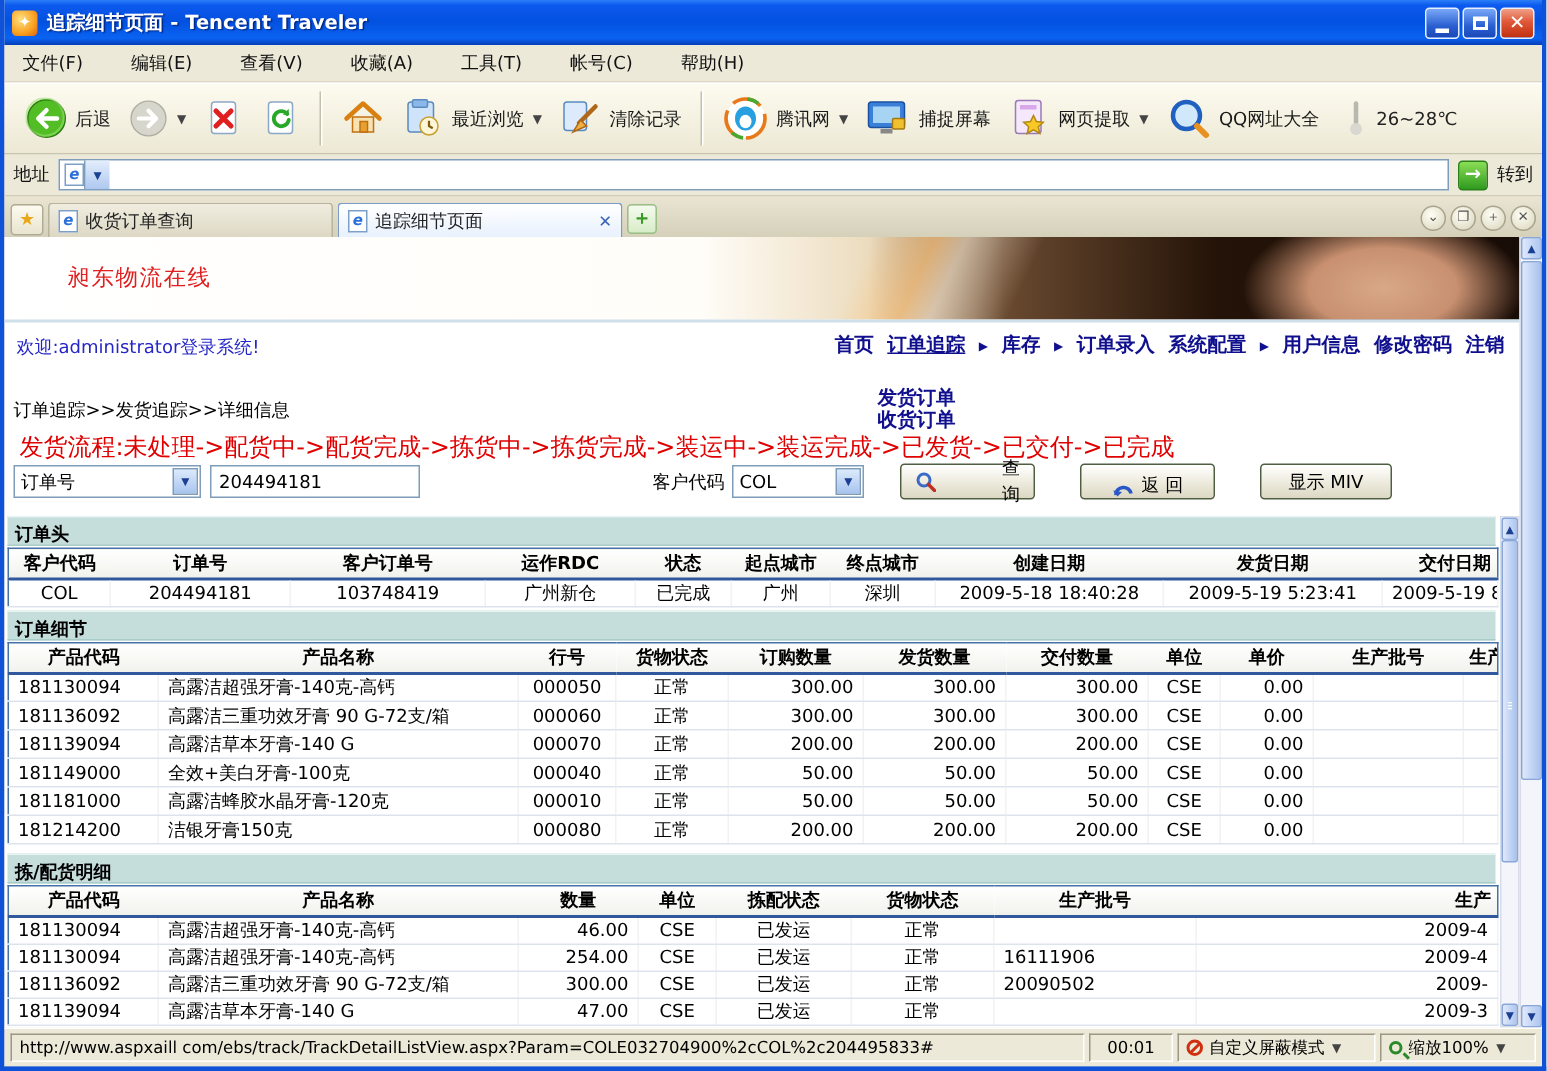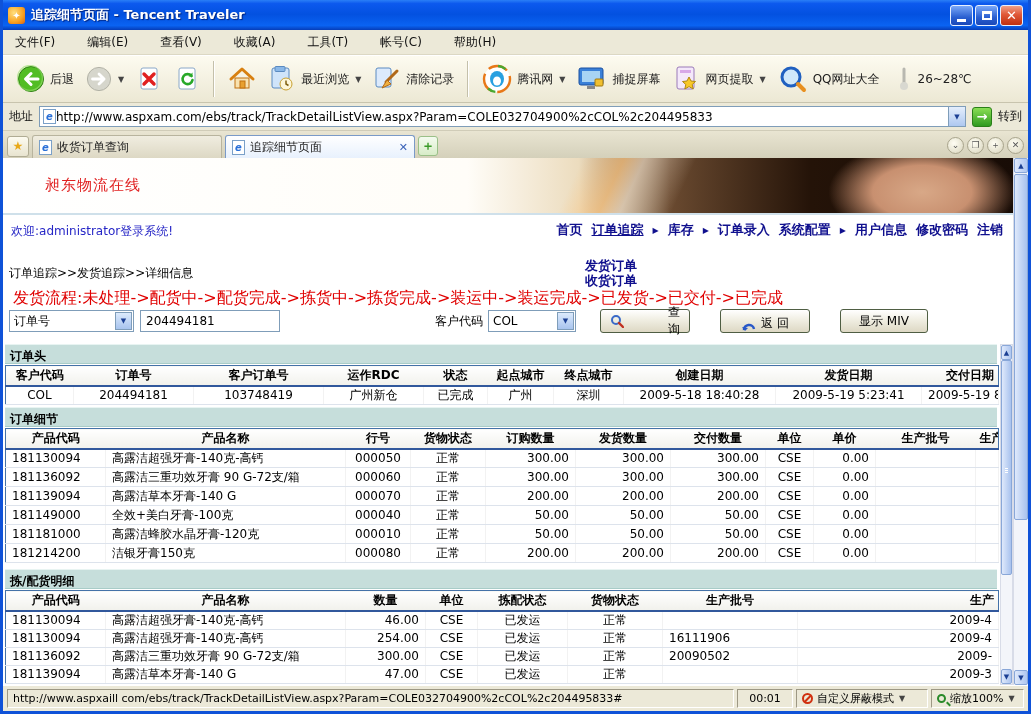--- a/index.html
+++ b/index.html
@@ -141,21 +141,21 @@
   .sb-thumb { position:absolute; left:0; width:100%; background:linear-gradient(90deg,#dfe9fb,#a8c2ee); border:1px solid #89a7d8; border-radius:2px; }
   .grip { position:absolute; left:3px; right:3px; top:50%; }
   .grip i { display:block; height:1px; background:#86a6dc; margin-bottom:1px; border-bottom:1px solid #fff; }
 
   
   .statusbar { height:26px; background:#ece9d8; border-top:1px solid #fff; display:flex; align-items:center; padding:2px 4px; gap:3px; }
   .panel { height:19px; border:1px solid; border-color:#9d9884 #fff #fff #9d9884; display:flex; align-items:center; padding:0 5px; gap:4px; }
   .panel .ptext { font-size:11px; color:#000; white-space:nowrap; overflow:hidden; }
   .p-url { flex:1; }
   .p-time { width:56px; justify-content:center; }
-  .p-mode { width:132px; } .p-zoom { width:93px; }
+  .p-mode { width:132px; } .p-zoom { width:104px; }
   .block-icon { width:11px; height:11px; border:2px solid #d03010; border-radius:50%; position:relative; flex:none; }
   .block-icon::after { content:""; position:absolute; left:-1px; top:3px; width:9px; height:2px; background:#d03010; transform:rotate(-45deg); }
   .zoom-icon { width:9px; height:9px; border:2px solid #2a8a2a; border-radius:50%; position:relative; flex:none; }
   .zoom-icon::after { content:""; position:absolute; left:7px; top:7px; width:5px; height:2px; background:#2a8a2a; transform:rotate(45deg); }
   .bottom-frame { height:3px; background:#0f52d8; }
 
   svg { display:block; }
 </style>
 </head>
 <body>
@@ -307,21 +307,20 @@
           </svg>
         </span>
       <span class="lbl">26~28℃</span>
     </div>
   </div>
 
   <div class="addressbar">
     <span class="addr-label">地址</span>
     <div class="addr-input">
       <span class="page-ico">e</span>
-      <span class="url">http://www.aspxam.com/ebs/track/TrackDetailListView.aspx?Param=COLE032704900%2cCOL%2c204495833</span>
       <span class="addr-drop">▼</span>
     </div>
     <div class="go-btn">→</div>
     <span class="go-label">转到</span>
   </div>
 
   <div class="tabbar">
     <div class="fav-btn">★</div>
     <div class="tab">
       <span class="page-ico">e</span>

